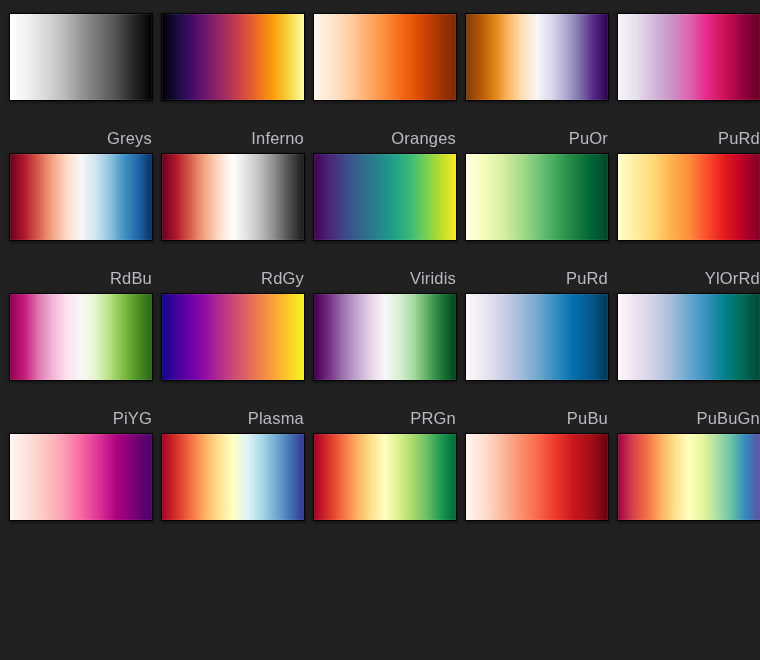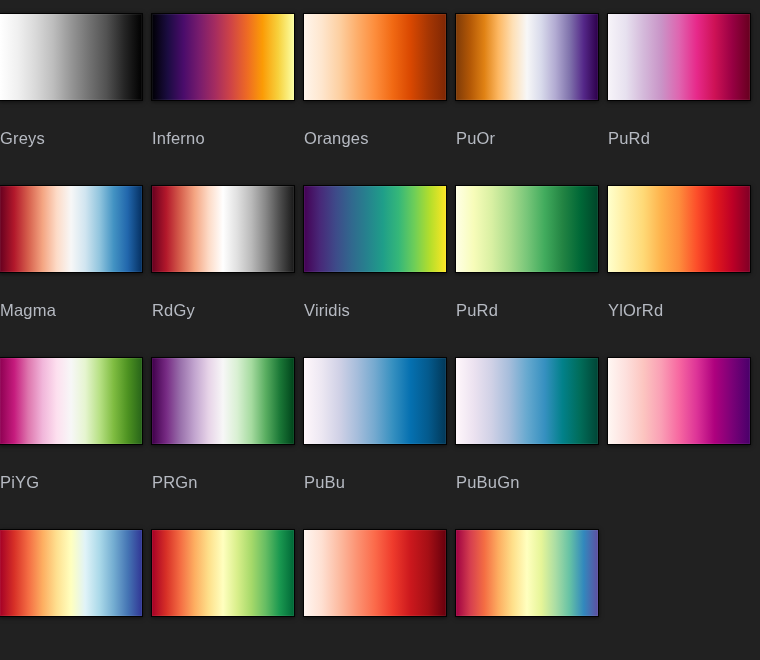--- a/index.html
+++ b/index.html
@@ -19,25 +19,25 @@
     width: 760px;
     display: flex;
     flex-wrap: wrap;
     align-content: flex-start;
     padding-top: 14px;
     box-sizing: border-box;
   }
 
   .cell {
     width: 152px;
-    height: 172px;
+    height: 140px;
     box-sizing: border-box;
     display: flex;
     flex-direction: column;
-    align-items: flex-start;
+    align-items: flex-end;
   }
 
   .swatch-wrap {
     width: 142px;
     height: 86px;
     display: block;
     position: relative;
   }
 
   .swatch {
@@ -91,21 +91,21 @@
     <div class="cell">
       <div class="swatch-wrap">
         <div class="swatch" style="background: linear-gradient(to right, rgb(247, 244, 249), rgb(231, 225, 239), rgb(212, 185, 218), rgb(201, 148, 199), rgb(223, 101, 176), rgb(231, 41, 138), rgb(206, 18, 86), rgb(152, 0, 67), rgb(103, 0, 31));"></div>
       </div>
       <div class="label">PuRd</div>
     </div>
     <div class="cell">
       <div class="swatch-wrap">
         <div class="swatch" style="background: linear-gradient(to right, rgb(103, 0, 31), rgb(178, 24, 43), rgb(214, 96, 77), rgb(244, 165, 130), rgb(253, 219, 199), rgb(247, 247, 247), rgb(209, 229, 240), rgb(146, 197, 222), rgb(67, 147, 195), rgb(33, 102, 172), rgb(5, 48, 97));"></div>
       </div>
-      <div class="label">Magma</div>
+      <div class="label">RdBu</div>
     </div>
     <div class="cell">
       <div class="swatch-wrap">
         <div class="swatch" style="background: linear-gradient(to right, rgb(103, 0, 31), rgb(178, 24, 43), rgb(214, 96, 77), rgb(244, 165, 130), rgb(253, 219, 199), rgb(255, 255, 255), rgb(224, 224, 224), rgb(186, 186, 186), rgb(135, 135, 135), rgb(77, 77, 77), rgb(26, 26, 26));"></div>
       </div>
       <div class="label">RdGy</div>
     </div>
     <div class="cell">
       <div class="swatch-wrap">
         <div class="swatch" style="background: linear-gradient(to right, rgb(68, 1, 84), rgb(72, 40, 120), rgb(62, 74, 137), rgb(49, 104, 142), rgb(38, 130, 142), rgb(31, 158, 137), rgb(53, 183, 121), rgb(110, 206, 88), rgb(181, 222, 43), rgb(253, 231, 37));"></div>
@@ -122,20 +122,26 @@
       <div class="swatch-wrap">
         <div class="swatch" style="background: linear-gradient(to right, rgb(255, 255, 204), rgb(255, 237, 160), rgb(254, 217, 118), rgb(254, 178, 76), rgb(253, 141, 60), rgb(252, 78, 42), rgb(227, 26, 28), rgb(189, 0, 38), rgb(128, 0, 38));"></div>
       </div>
       <div class="label">YlOrRd</div>
     </div>
     <div class="cell">
       <div class="swatch-wrap">
         <div class="swatch" style="background: linear-gradient(to right, rgb(142, 1, 82), rgb(197, 27, 125), rgb(222, 119, 174), rgb(241, 182, 218), rgb(253, 224, 239), rgb(247, 247, 247), rgb(230, 245, 208), rgb(184, 225, 134), rgb(127, 188, 65), rgb(77, 146, 33), rgb(39, 100, 25));"></div>
       </div>
       <div class="label">PiYG</div>
+    </div>
+    <div class="cell">
+      <div class="swatch-wrap">
+        <div class="swatch" style="background: linear-gradient(to right, rgb(13, 8, 135), rgb(65, 4, 157), rgb(106, 0, 168), rgb(143, 13, 164), rgb(177, 42, 144), rgb(204, 71, 120), rgb(225, 100, 98), rgb(242, 132, 75), rgb(252, 166, 54), rgb(252, 206, 37), rgb(240, 249, 33));"></div>
+      </div>
+      <div class="label">Plasma</div>
     </div>
     <div class="cell">
       <div class="swatch-wrap">
         <div class="swatch" style="background: linear-gradient(to right, rgb(64, 0, 75), rgb(118, 42, 131), rgb(153, 112, 171), rgb(194, 165, 207), rgb(231, 212, 232), rgb(247, 247, 247), rgb(217, 240, 211), rgb(166, 219, 160), rgb(90, 174, 97), rgb(27, 120, 55), rgb(0, 68, 27));"></div>
       </div>
       <div class="label">PRGn</div>
     </div>
     <div class="cell">
       <div class="swatch-wrap">
         <div class="swatch" style="background: linear-gradient(to right, rgb(255, 247, 251), rgb(236, 231, 242), rgb(208, 209, 230), rgb(166, 189, 219), rgb(116, 169, 207), rgb(54, 144, 192), rgb(5, 112, 176), rgb(4, 90, 141), rgb(2, 56, 88));"></div>

